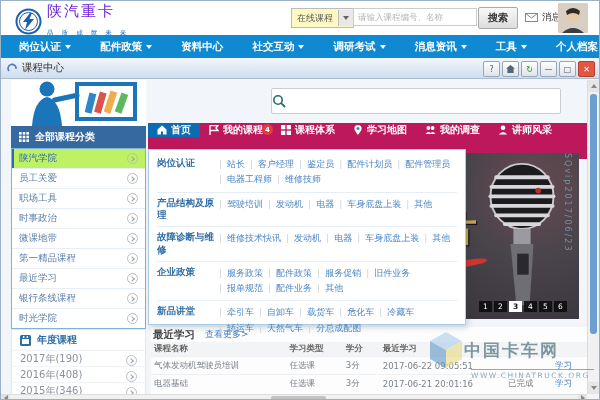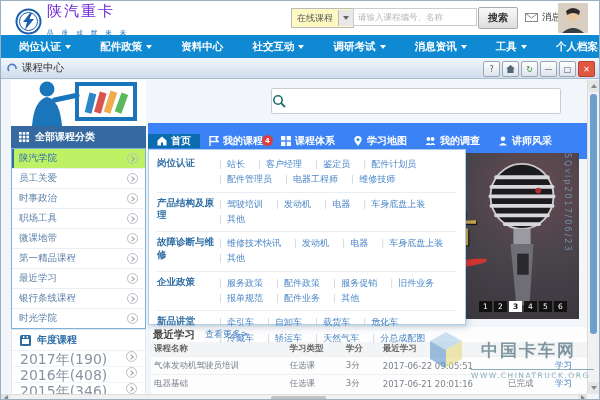--- a/index.html
+++ b/index.html
@@ -56,37 +56,37 @@
   .cat-row{height:19px;display:flex;align-items:center;justify-content:space-between;
     padding:0 7px;border-bottom:1px solid #e8eef5;font-size:9.5px;color:#5b7fa8;cursor:pointer}
   .cat-row:last-child{border-bottom:none}
   .cat-row.active{color:#2b6cb0;box-shadow:inset 2px 0 0 #2e6da4;background:#bef264}
   .oicn{width:9px;height:9px;border:1px solid #b8bec6;border-radius:50%;position:relative;flex:none}
   .oicn::after{content:"";position:absolute;top:2.5px;left:2px;width:3px;height:3px;
     border-right:1px solid #9aa2ab;border-bottom:1px solid #9aa2ab;transform:rotate(-45deg)}
   .annual{left:10px;top:328px;width:135px;background:#fff;border:1px solid #e2e8ef;box-sizing:border-box}
   .annual-head{height:20px;display:flex;align-items:center;gap:6px;padding:0 8px;
     font-size:10px;font-weight:bold;color:#2e6da4;border-bottom:1px solid #eef2f6}
-  .annual-row{height:15px;display:flex;align-items:flex-start;justify-content:space-between;
-    padding:0 8px;font-size:14px;color:#8a93a0;border-bottom:1px solid #f0f3f7;cursor:pointer}
-  
-  .tabs{left:147px;top:122px;width:441px;height:36px;background:#3b82f6;display:flex;align-items:center}
+  .annual-row{height:15px;display:flex;align-items:flex-end;justify-content:space-between;
+    padding:0 8px;font-size:10px;color:#8a93a0;border-bottom:1px solid #f0f3f7;cursor:pointer}
+  
+  .tabs{left:147px;top:122px;width:441px;height:36px;background:#be185d;display:flex;align-items:flex-start}
   .tab{display:flex;align-items:center;gap:4px;padding:0 9px;font-size:10px;font-weight:bold;
     color:#fff;position:relative;cursor:pointer;white-space:nowrap}
   .tab.active{background:#0c6cb0}
   .badge{position:absolute;top:1px;right:-1px;min-width:11px;height:11px;border-radius:6px;
     background:#e03c3c;color:#fff;font-size:7px;display:flex;align-items:center;justify-content:center;font-weight:bold}
   
   .mm{left:147px;top:148px;width:318px;height:176px;background:#fff;border:1px solid #aacde8;
     box-shadow:2px 3px 6px rgba(40,70,100,.2);box-sizing:border-box;padding:3px 8px;z-index:5}
   .mm-row{display:flex;padding:4px 0;border-bottom:1px solid #e6edf4}
   .mm-row:last-child{border-bottom:none}
   .mm-cat{width:62px;flex:none;font-size:9.5px;font-weight:bold;color:#2e6da4;line-height:1.35;cursor:pointer}
   .mm-links{flex:1;display:flex;flex-wrap:wrap;align-content:flex-start}
-  .mm-link{font-size:9px;color:#4a86c6;line-height:1.7;padding-right:13px;cursor:pointer;white-space:nowrap}
+  .mm-link{font-size:9px;color:#4a86c6;line-height:1.7;padding-right:5px;cursor:pointer;white-space:nowrap}
   .mm-link::before{content:"|";color:#ccd4dc;margin-right:5px}
   
   .banner{left:388px;top:152px;width:190px;height:166px;z-index:1;overflow:hidden;
     background:radial-gradient(circle at 75% 22%,#6a4a52 0%,#4a444b 35%,#302e34 100%)}
   .gold{position:absolute;left:52px;top:52px;font-size:36px;font-weight:bold;color:#c9a44c;
     text-shadow:1px 1px 1px #000}
   .swoosh{position:absolute;left:38px;top:108px;width:60px;height:7px;background:#cf3430;
     border-radius:60% 40% 50% 50%;transform:rotate(-8deg)}
   .pager{position:absolute;right:12px;bottom:7px;display:flex;gap:2px}
   .pg{width:13px;height:11px;background:rgba(10,10,10,.85);color:#fff;font-size:7.5px;
@@ -98,21 +98,21 @@
   .rc-title{font-size:10.5px;font-weight:bold;color:#444}
   .rc-more{font-size:9px;color:#3f7dbf;cursor:pointer}
   .tbl{width:100%;border-collapse:collapse;table-layout:fixed}
   .tbl th{font-size:8.5px;color:#666;text-align:left;font-weight:bold;background:#f3f4f6;
     height:14px;padding:0 3px}
   .tbl td{font-size:8.5px;color:#7a828c;height:17px;padding:0 3px;border-top:1px solid #eef0f3;
     white-space:nowrap;overflow:hidden}
   .tbl .lnk{color:#3f7dbf;cursor:pointer}
   
   .wm{left:428px;top:330px;width:165px;z-index:10;opacity:.6;pointer-events:none}
-  .wm-row{display:flex;align-items:center;gap:18px}
+  .wm-row{display:flex;align-items:center;gap:1px}
   .wm-cn{font-size:17px;font-weight:bold;color:#2f5866;letter-spacing:2px;
     font-family:"DejaVu Serif","Liberation Serif",serif}
   .wm-en{font-size:7.5px;color:#3f7a8a;letter-spacing:1.5px;border-top:1px solid #3f7a8a;
     margin-left:42px;padding-top:1px}
   .side-wm{left:562px;top:152px;writing-mode:vertical-rl;font-size:8px;
     color:rgba(130,165,195,.75);letter-spacing:2px;z-index:6}
   
   .vsb{left:586px;top:79px;width:12px;height:314px;background:#f1f1f1;border-left:1px solid #dcdcdc;box-sizing:border-box}
   .vsb .arr{width:100%;height:12px;background:#e6e6e6;display:flex;align-items:center;justify-content:center}
   .tri-up{width:0;height:0;border-left:3px solid transparent;border-right:3px solid transparent;border-bottom:4px solid #888}
@@ -270,25 +270,25 @@
   <div class="abs cat-list">
     <div class="cat-row active">
         <span>陕汽学院</span>
         <span class="oicn"></span>
       </div>
     <div class="cat-row">
         <span>员工关爱</span>
         <span class="oicn"></span>
       </div>
     <div class="cat-row">
+        <span>职场工具</span>
+        <span class="oicn"></span>
+      </div>
+    <div class="cat-row">
         <span>时事政治</span>
-        <span class="oicn"></span>
-      </div>
-    <div class="cat-row">
-        <span>职场工具</span>
         <span class="oicn"></span>
       </div>
     <div class="cat-row">
         <span>微课地带</span>
         <span class="oicn"></span>
       </div>
     <div class="cat-row">
         <span>第一精品课程</span>
         <span class="oicn"></span>
       </div>

